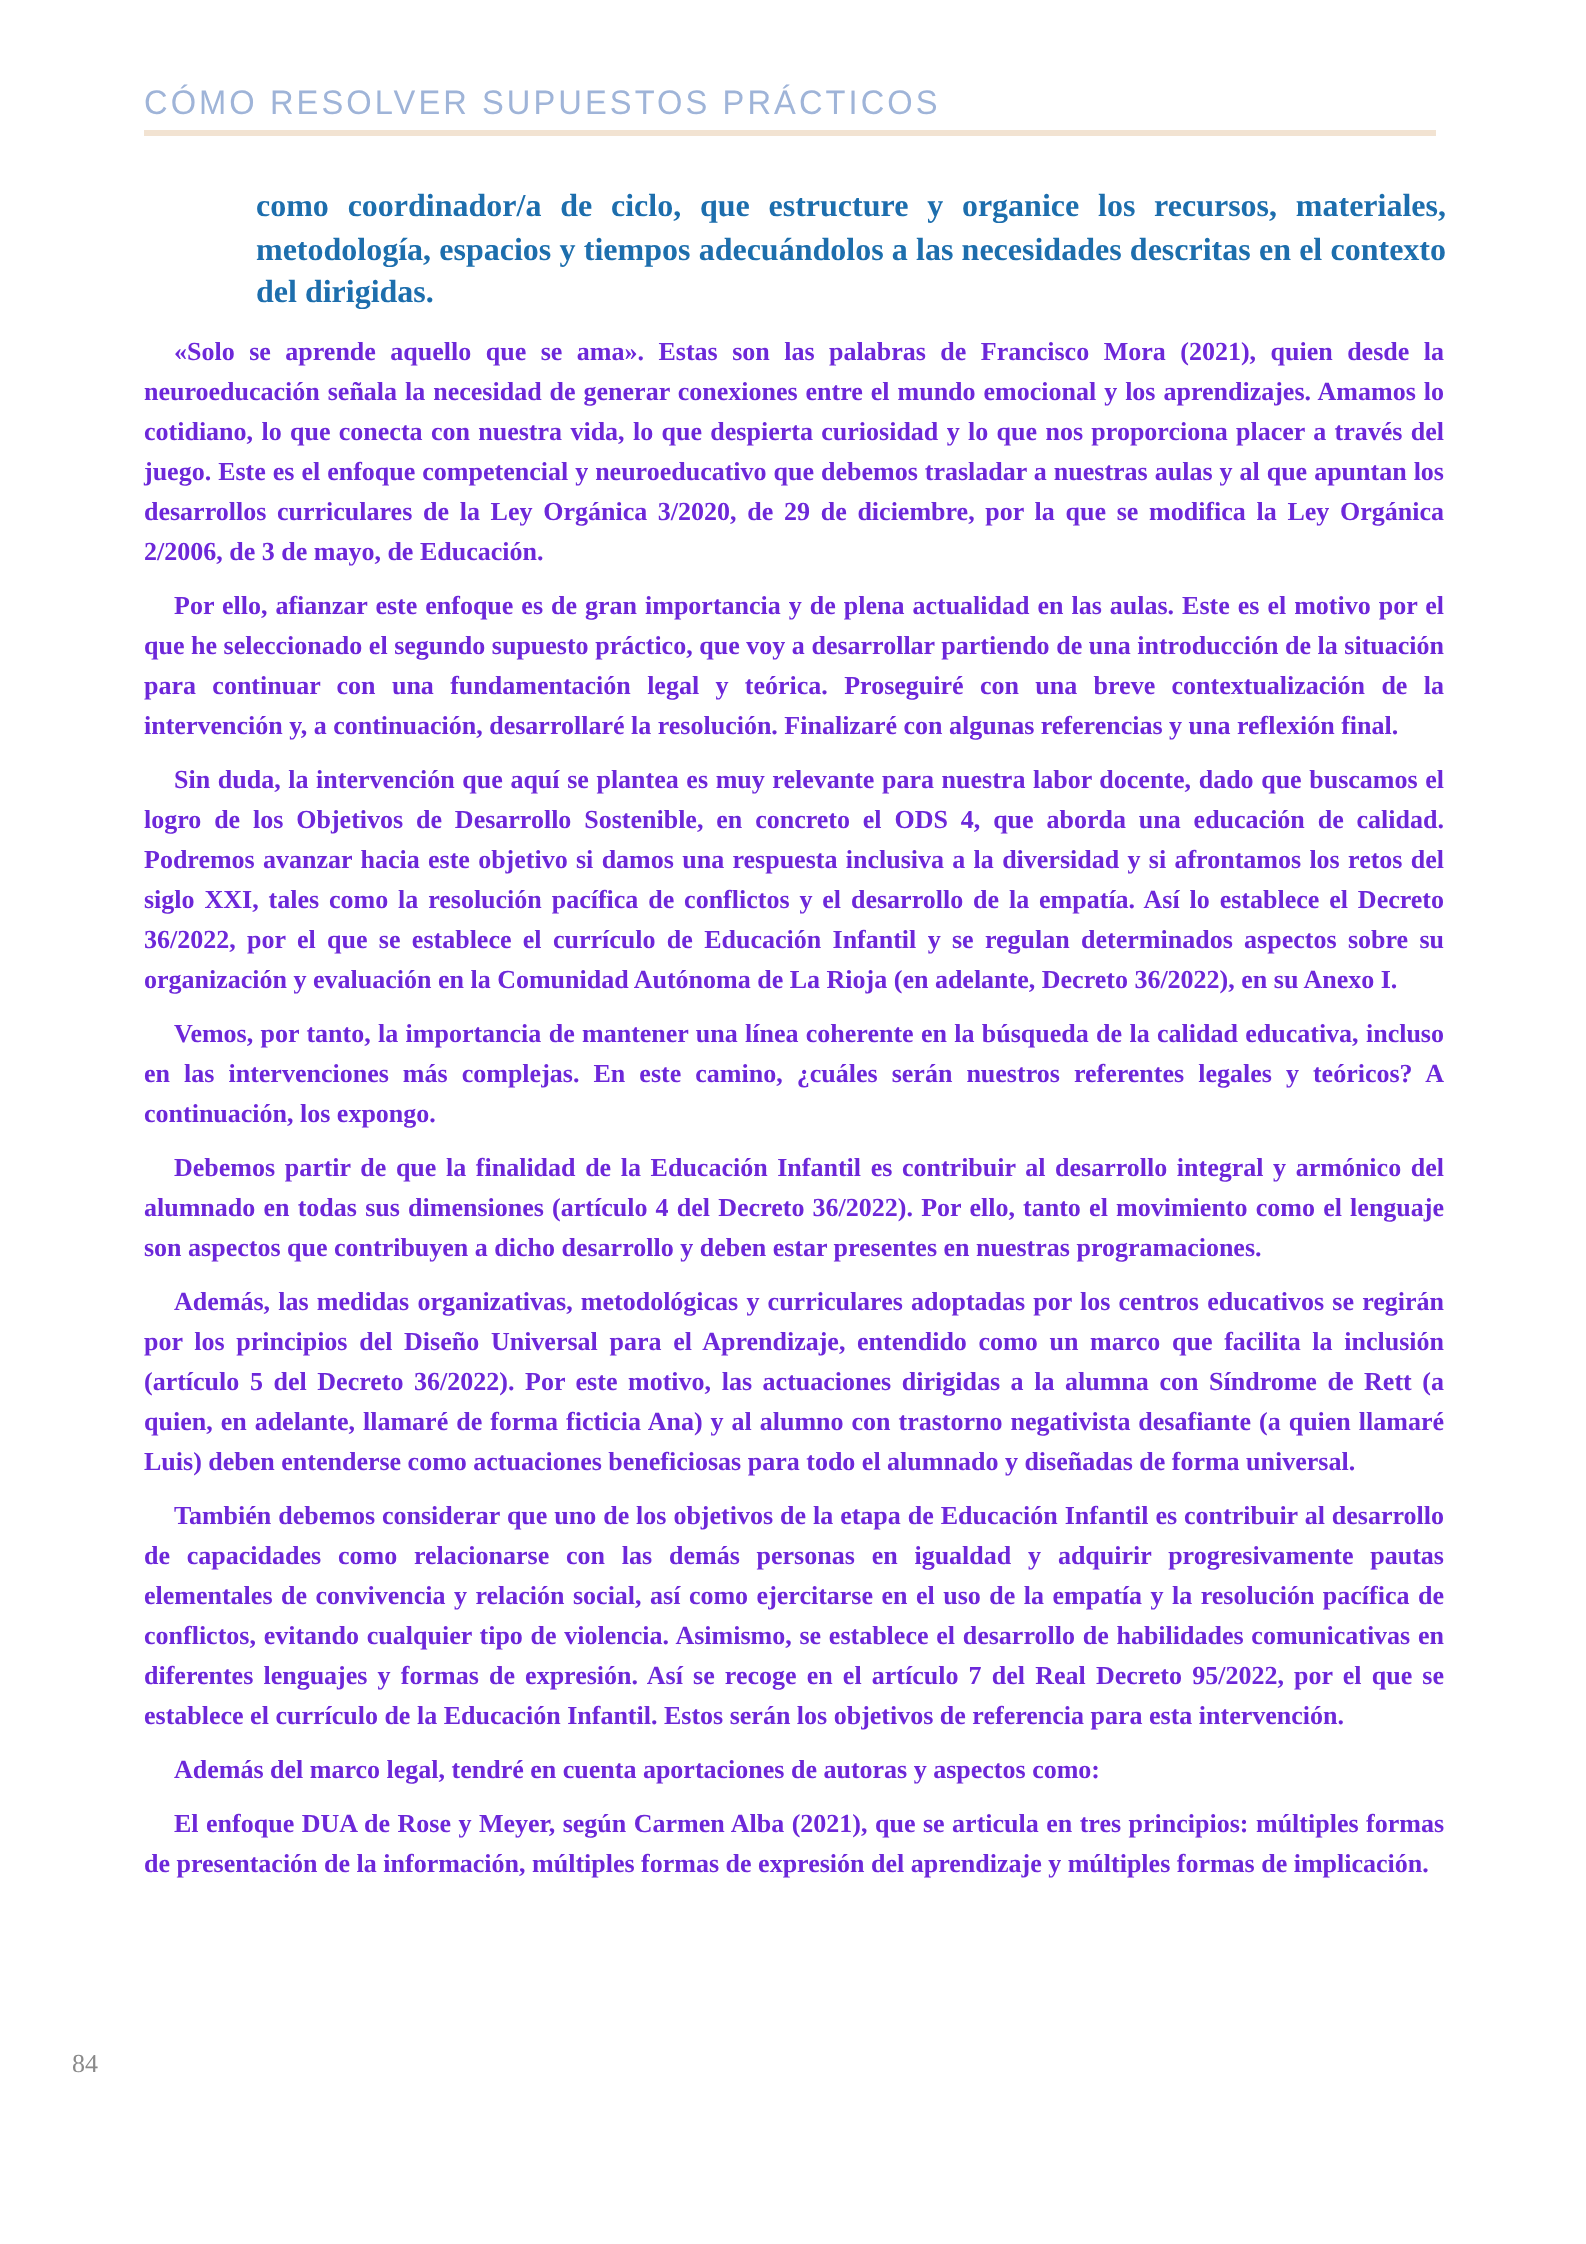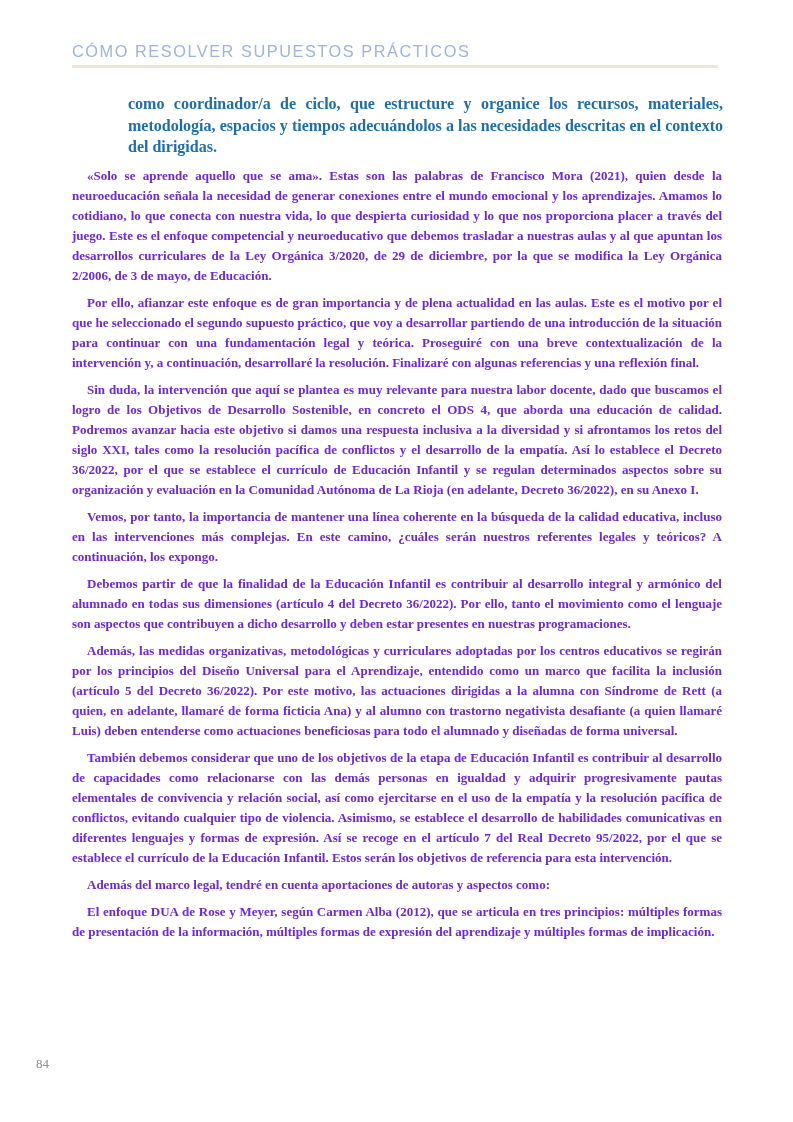--- a/index.html
+++ b/index.html
@@ -52,21 +52,21 @@
     font-size: 13px;
     line-height: 20px;
     color: #6d28d9;
     text-align: justify;
     text-indent: 15px;
     font-weight: bold;
   }
   .page-number {
     position: absolute;
     left: 36px;
-    top: 1056px;
+    top: 1024px;
     font-size: 13px;
     color: #8a8a8a;
     font-family: "Liberation Serif", serif;
   }
 </style>
 </head>
 <body>
 
 <div class="page">
   <div class="content">
@@ -79,19 +79,19 @@
 
     <div class="body-text">
       <p>«Solo se aprende aquello que se ama». Estas son las palabras de Francisco Mora (2021), quien desde la neuroeducación señala la necesidad de generar conexiones entre el mundo emocional y los aprendizajes. Amamos lo cotidiano, lo que conecta con nuestra vida, lo que despierta curiosidad y lo que nos proporciona placer a través del juego. Este es el enfoque competencial y neuroeducativo que debemos trasladar a nuestras aulas y al que apuntan los desarrollos curriculares de la Ley Orgánica 3/2020, de 29 de diciembre, por la que se modifica la Ley Orgánica 2/2006, de 3 de mayo, de Educación.</p>
       <p>Por ello, afianzar este enfoque es de gran importancia y de plena actualidad en las aulas. Este es el motivo por el que he seleccionado el segundo supuesto práctico, que voy a desarrollar partiendo de una introducción de la situación para continuar con una fundamentación legal y teórica. Proseguiré con una breve contextualización de la intervención y, a continuación, desarrollaré la resolución. Finalizaré con algunas referencias y una reflexión final.</p>
       <p>Sin duda, la intervención que aquí se plantea es muy relevante para nuestra labor docente, dado que buscamos el logro de los Objetivos de Desarrollo Sostenible, en concreto el ODS 4, que aborda una educación de calidad. Podremos avanzar hacia este objetivo si damos una respuesta inclusiva a la diversidad y si afrontamos los retos del siglo XXI, tales como la resolución pacífica de conflictos y el desarrollo de la empatía. Así lo establece el Decreto 36/2022, por el que se establece el currículo de Educación Infantil y se regulan determinados aspectos sobre su organización y evaluación en la Comunidad Autónoma de La Rioja (en adelante, Decreto 36/2022), en su Anexo I.</p>
       <p>Vemos, por tanto, la importancia de mantener una línea coherente en la búsqueda de la calidad educativa, incluso en las intervenciones más complejas. En este camino, ¿cuáles serán nuestros referentes legales y teóricos? A continuación, los expongo.</p>
       <p>Debemos partir de que la finalidad de la Educación Infantil es contribuir al desarrollo integral y armónico del alumnado en todas sus dimensiones (artículo 4 del Decreto 36/2022). Por ello, tanto el movimiento como el lenguaje son aspectos que contribuyen a dicho desarrollo y deben estar presentes en nuestras programaciones.</p>
       <p>Además, las medidas organizativas, metodológicas y curriculares adoptadas por los centros educativos se regirán por los principios del Diseño Universal para el Aprendizaje, entendido como un marco que facilita la inclusión (artículo 5 del Decreto 36/2022). Por este motivo, las actuaciones dirigidas a la alumna con Síndrome de Rett (a quien, en adelante, llamaré de forma ficticia Ana) y al alumno con trastorno negativista desafiante (a quien llamaré Luis) deben entenderse como actuaciones beneficiosas para todo el alumnado y diseñadas de forma universal.</p>
       <p>También debemos considerar que uno de los objetivos de la etapa de Educación Infantil es contribuir al desarrollo de capacidades como relacionarse con las demás personas en igualdad y adquirir progresivamente pautas elementales de convivencia y relación social, así como ejercitarse en el uso de la empatía y la resolución pacífica de conflictos, evitando cualquier tipo de violencia. Asimismo, se establece el desarrollo de habilidades comunicativas en diferentes lenguajes y formas de expresión. Así se recoge en el artículo 7 del Real Decreto 95/2022, por el que se establece el currículo de la Educación Infantil. Estos serán los objetivos de referencia para esta intervención.</p>
       <p>Además del marco legal, tendré en cuenta aportaciones de autoras y aspectos como:</p>
-      <p>El enfoque DUA de Rose y Meyer, según Carmen Alba (2012), que se articula en tres principios: múltiples formas de presentación de la información, múltiples formas de expresión del aprendizaje y múltiples formas de implicación.</p>
+      <p>El enfoque DUA de Rose y Meyer, según Carmen Alba (2021), que se articula en tres principios: múltiples formas de presentación de la información, múltiples formas de expresión del aprendizaje y múltiples formas de implicación.</p>
     </div>
 
   </div>
 
   <div class="page-number">84</div>
 </div>
 
 </body></html>

